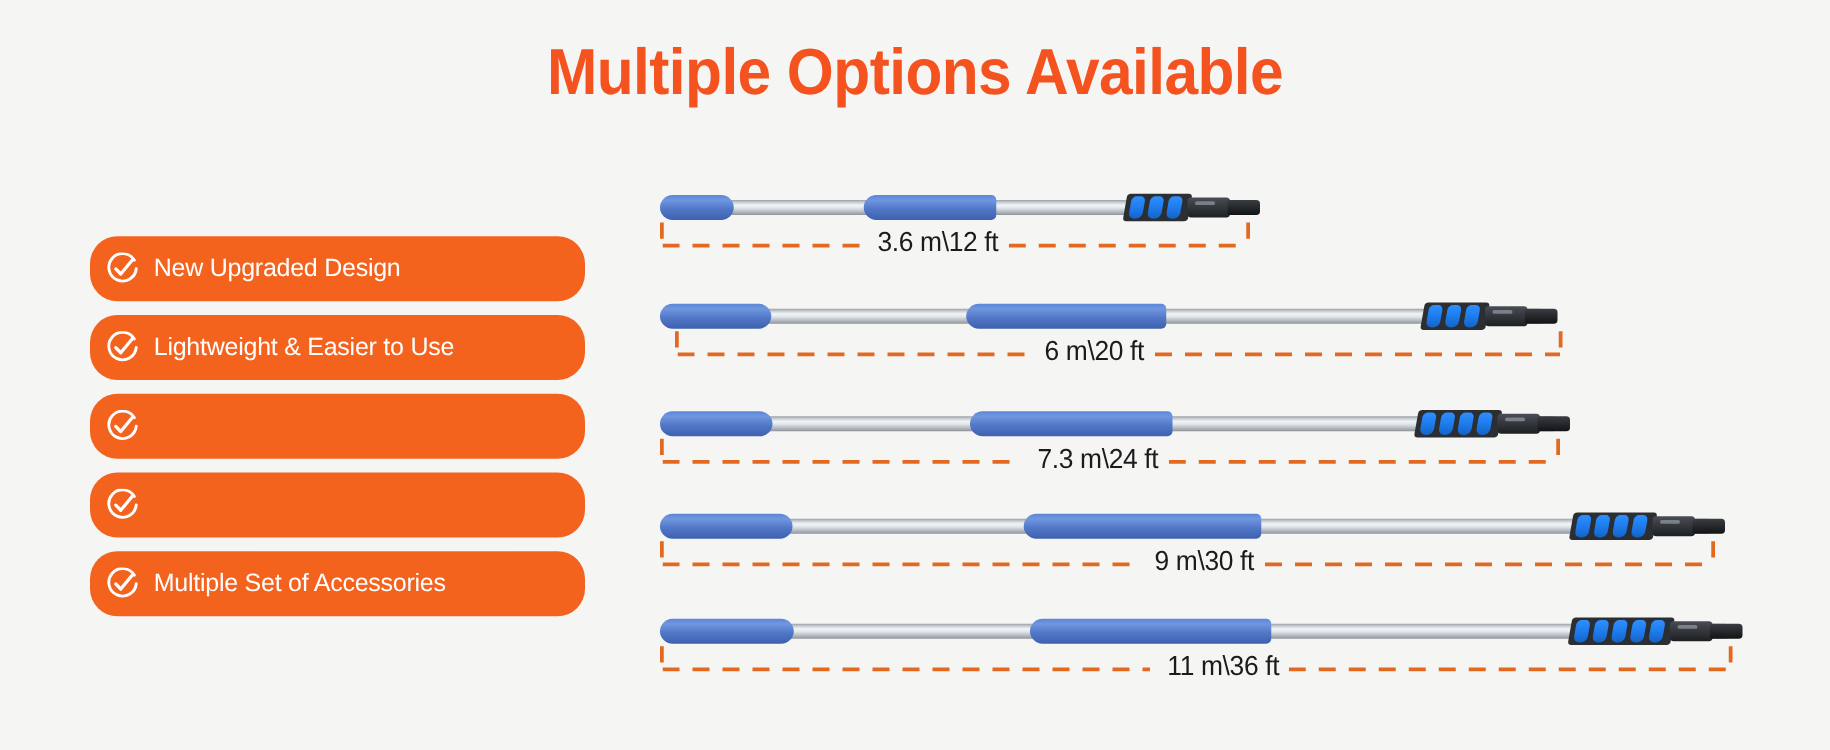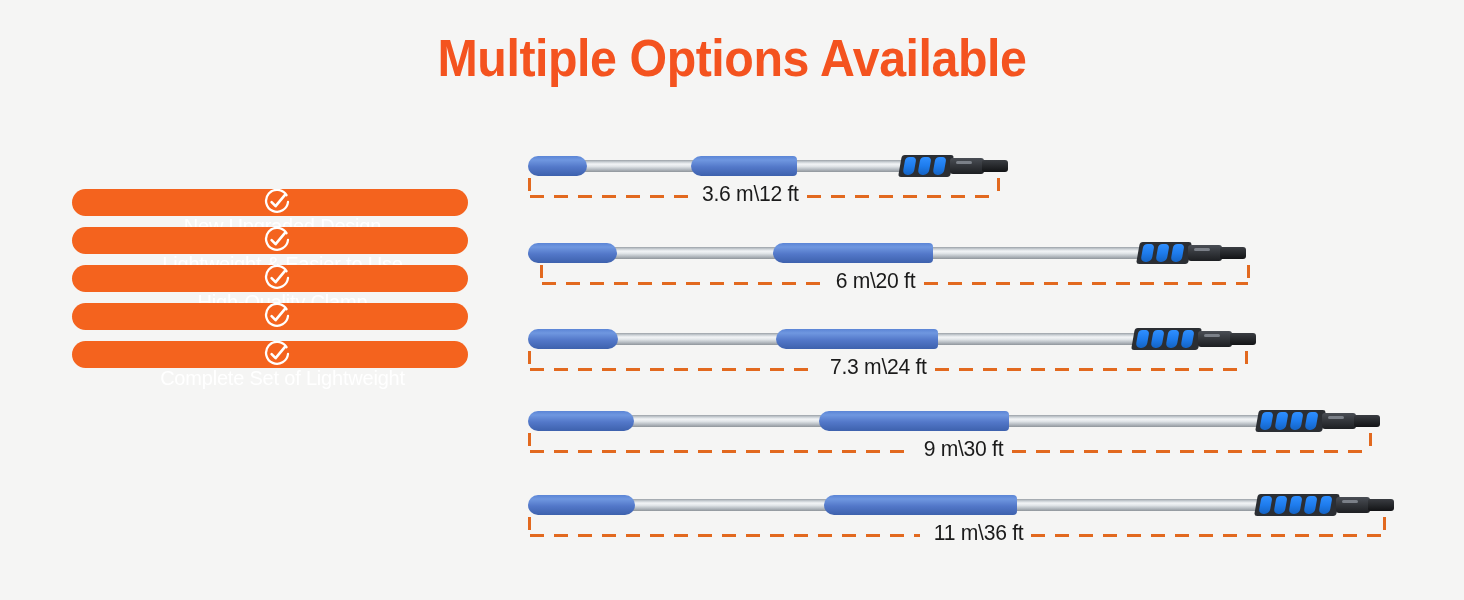--- a/index.html
+++ b/index.html
@@ -34,29 +34,28 @@
 
   
   #feature-list {
     position: absolute;
     left: 72px;
     top: 189px;
     width: 396px;
   }
   .feature-item {
     position: relative;
-    height: 27px;
+    height: 52px;
     margin-bottom: 11px;
     background: #f4631e;
     border-radius: 22px;
     display: flex;
     align-items: center;
     padding-left: 13px;
     box-sizing: border-box;
-    flex-direction: column;
   }
   .check-icon {
     width: 26px;
     height: 26px;
     flex: 0 0 26px;
     position: relative;
     display: block;
   }
   .check-icon svg { display: block; }
   .feature-label {
@@ -215,38 +214,37 @@
       </span>
       <span class="feature-label">Lightweight &amp; Easier to Use</span>
     </div>
     <div class="feature-item">
       <span class="check-icon">
         <svg width="26" height="26" viewBox="0 0 26 26">
   <path d="M22.5 6.2 A11 11 0 1 0 24 13" fill="none" stroke="#ffffff" stroke-width="2.3" stroke-linecap="round"></path>
   <path d="M7.6 13.1 L11.6 17.2 L21.2 5.6" fill="none" stroke="#ffffff" stroke-width="2.6" stroke-linecap="round" stroke-linejoin="round"></path>
 </svg>
       </span>
-      <span class="feature-label">High-Quality Clamp</span>
-    </div>
-    <div class="feature-item">
-      <span class="check-icon">
-        <svg width="26" height="26" viewBox="0 0 26 26">
-  <path d="M22.5 6.2 A11 11 0 1 0 24 13" fill="none" stroke="#ffffff" stroke-width="2.3" stroke-linecap="round"></path>
-  <path d="M7.6 13.1 L11.6 17.2 L21.2 5.6" fill="none" stroke="#ffffff" stroke-width="2.6" stroke-linecap="round" stroke-linejoin="round"></path>
-</svg>
-      </span>
-    </div>
-    <div class="feature-item">
-      <span class="check-icon">
-        <svg width="26" height="26" viewBox="0 0 26 26">
-  <path d="M22.5 6.2 A11 11 0 1 0 24 13" fill="none" stroke="#ffffff" stroke-width="2.3" stroke-linecap="round"></path>
-  <path d="M7.6 13.1 L11.6 17.2 L21.2 5.6" fill="none" stroke="#ffffff" stroke-width="2.6" stroke-linecap="round" stroke-linejoin="round"></path>
-</svg>
-      </span>
-      <span class="feature-label">Complete Set of Lightweight</span>
+    </div>
+    <div class="feature-item">
+      <span class="check-icon">
+        <svg width="26" height="26" viewBox="0 0 26 26">
+  <path d="M22.5 6.2 A11 11 0 1 0 24 13" fill="none" stroke="#ffffff" stroke-width="2.3" stroke-linecap="round"></path>
+  <path d="M7.6 13.1 L11.6 17.2 L21.2 5.6" fill="none" stroke="#ffffff" stroke-width="2.6" stroke-linecap="round" stroke-linejoin="round"></path>
+</svg>
+      </span>
+    </div>
+    <div class="feature-item">
+      <span class="check-icon">
+        <svg width="26" height="26" viewBox="0 0 26 26">
+  <path d="M22.5 6.2 A11 11 0 1 0 24 13" fill="none" stroke="#ffffff" stroke-width="2.3" stroke-linecap="round"></path>
+  <path d="M7.6 13.1 L11.6 17.2 L21.2 5.6" fill="none" stroke="#ffffff" stroke-width="2.6" stroke-linecap="round" stroke-linejoin="round"></path>
+</svg>
+      </span>
+      <span class="feature-label">Multiple Set of Accessories</span>
     </div>
   </div>
 
 <div id="poles">
     <div class="pole-row">
       <div class="pole" style="left: 528px; top: 155px; width: 472px;">
         <div class="pole-body"></div>
         <div class="grip" style="left: 0px; width: 59px;"></div>
         <div class="grip grip-end" style="left: 163px; width: 106px;"></div>
         <div class="clamp-block" style="left: 372px; width: 52px;"></div>

